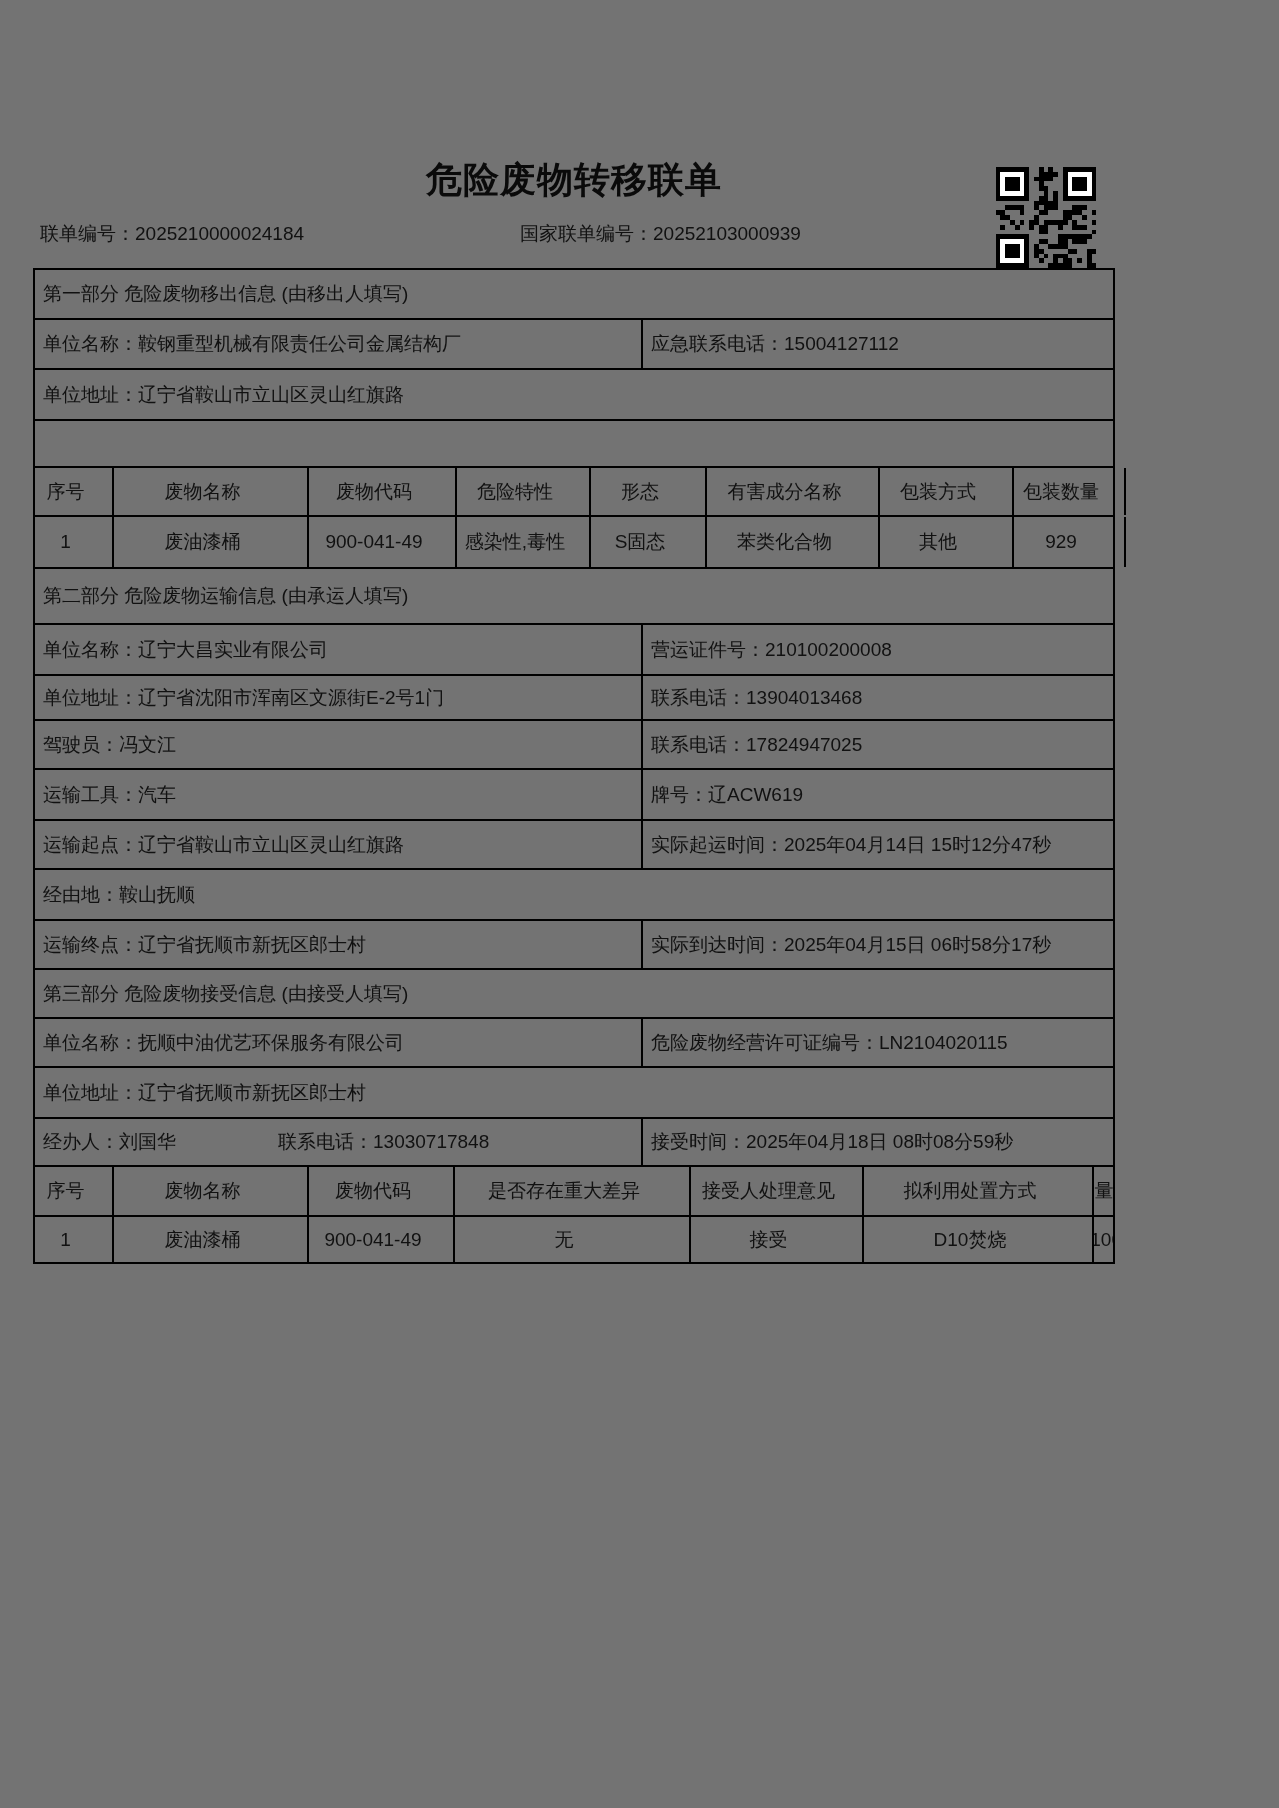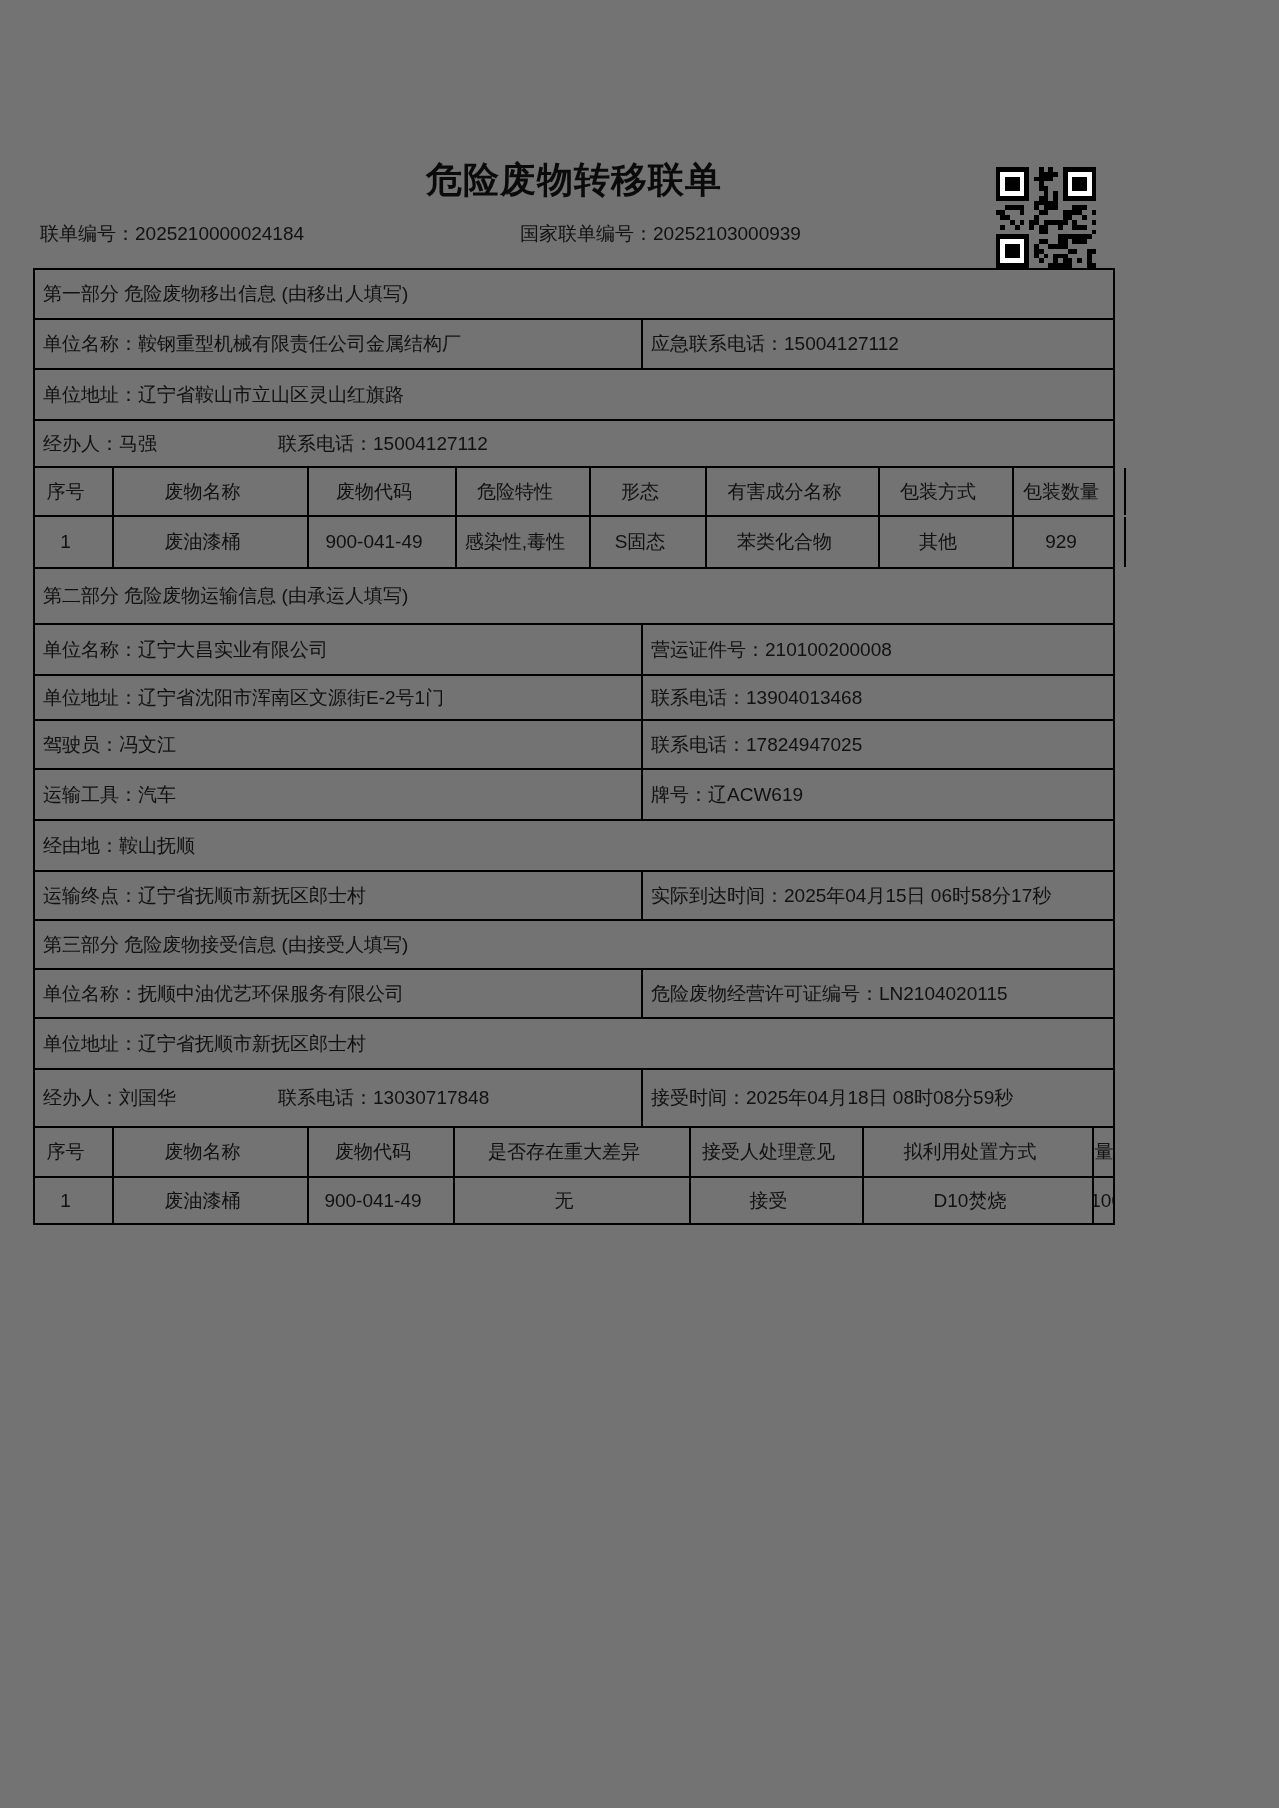--- a/index.html
+++ b/index.html
@@ -210,24 +210,20 @@
       <div class="cell lbl grow">
           <span><span>应急联系电话：</span><span>15004127112</span></span>
         </div>
     </div>
     <div class="row" style="height:51px">
       <div class="cell lbl grow">
           <span><span>单位地址：</span><span>辽宁省鞍山市立山区灵山红旗路</span></span>
         </div>
     </div>
     <div class="row" style="height:47px">
-      <div class="cell lbl rel w590">
-        <span><span>经办人：</span><span>马强</span></span>
-        <span class="phone-abs"><span>联系电话：</span><span>15004127112</span></span>
-      </div>
     </div>
     <div class="row" style="height:49px">
       <div class="cell ctr w61">
           <span>序号</span>
         </div>
       <div class="cell ctr w179">
           <span>废物名称</span>
         </div>
       <div class="cell ctr w132">
           <span>废物代码</span>
@@ -311,20 +307,28 @@
         </div>
     </div>
     <div class="row" style="height:51px">
       <div class="cell lbl w590">
           <span><span>运输工具：</span><span>汽车</span></span>
         </div>
       <div class="cell lbl grow">
           <span><span>牌号：</span><span>辽ACW619</span></span>
         </div>
     </div>
+    <div class="row" style="height:49px">
+      <div class="cell lbl w590">
+          <span><span>运输起点：</span><span>辽宁省鞍山市立山区灵山红旗路</span></span>
+        </div>
+      <div class="cell lbl grow">
+          <span><span>实际起运时间：</span><span>2025年04月14日 15时12分47秒</span></span>
+        </div>
+    </div>
     <div class="row" style="height:51px">
       <div class="cell lbl grow">
           <span><span>经由地：</span><span>鞍山抚顺</span></span>
         </div>
     </div>
     <div class="row" style="height:49px">
       <div class="cell lbl w590">
           <span><span>运输终点：</span><span>辽宁省抚顺市新抚区郎士村</span></span>
         </div>
       <div class="cell lbl grow">
@@ -343,21 +347,21 @@
         </div>
       <div class="cell lbl grow">
           <span><span>危险废物经营许可证编号：</span><span>LN2104020115</span></span>
         </div>
     </div>
     <div class="row" style="height:51px">
       <div class="cell lbl grow">
           <span><span>单位地址：</span><span>辽宁省抚顺市新抚区郎士村</span></span>
         </div>
     </div>
-    <div class="row" style="height:58px">
+    <div class="row" style="height:48px">
       <div class="cell lbl rel w590">
         <span><span>经办人：</span><span>刘国华</span></span>
         <span class="phone-abs"><span>联系电话：</span><span>13030717848</span></span>
       </div>
       <div class="cell lbl grow">
           <span><span>接受时间：</span><span>2025年04月18日 08时08分59秒</span></span>
         </div>
     </div>
     <div class="row" style="height:50px">
       <div class="cell ctr w61">

